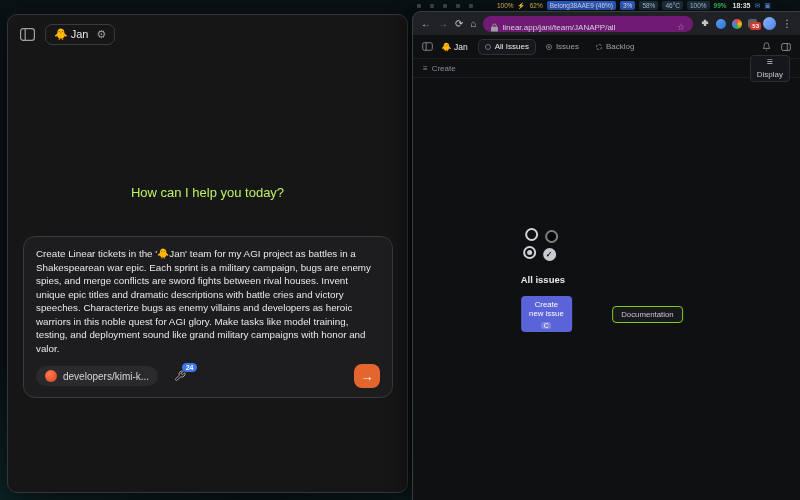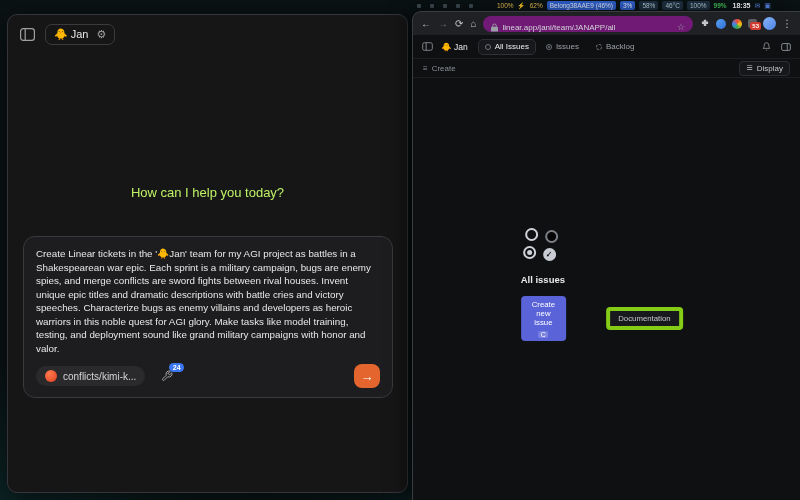--- a/index.html
+++ b/index.html
@@ -117,39 +117,39 @@
   .lin-tab.active{ background:#17181b; border-color:#2e3035; color:#eceded; }
   .ring{ width:6px; height:6px; border:1.3px solid #6c717a; border-radius:50%; position:relative; flex:none; }
   .ring.dashed{ border-style:dashed; }
   .ring.dotted::after{ content:""; position:absolute; inset:1px; border-radius:50%; background:#6c717a; }
   .lin-right{ margin-left:auto; display:flex; gap:10px; align-items:center; color:#9ba0a8; }
   .filterbar{ display:flex; align-items:center; height:20px; padding:0 10px;
     border-top:1px solid #1b1d21; border-bottom:1px solid #1b1d21; font-size:8px; }
   .filter-btn{ display:flex; align-items:center; gap:4px; color:#8a8f98; cursor:pointer; }
   .display-btn{ margin-left:auto; display:flex; align-items:center; gap:4px;
     border:1px solid #2c2e33; background:#16171a; border-radius:4px; padding:2px 6px;
-    color:#c6c8cc; cursor:pointer; }
+    color:#c6c8cc; cursor:pointer;flex-direction:column; }
 
   .empty{ position:absolute; top:193px; left:50%; transform:translateX(-53%); width:162px; }
   .cluster{ position:relative; width:42px; height:34px; margin-left:2px; }
   .st{ position:absolute; width:13px; height:13px; border-radius:50%; }
   .st-todo{ left:2px; top:0; border:2px solid #cfd2d8; }
   .st-dark{ left:22px; top:2px; border:2px solid #7c8086; background:#050506; }
   .st-progress{ left:0; top:18px; border:2px solid #cfd2d8; }
   .st-progress::after{ content:""; position:absolute; inset:2px; border-radius:50%; background:#cfd2d8; }
   .st-done{ left:20px; top:20px; background:#c9ccd2; color:#121316; display:flex;
     align-items:center; justify-content:center; font-size:8px; font-weight:700; }
   .empty h3{ font-size:9.5px; color:#e8e9eb; margin:12px 0 6px; font-weight:700; }
   .empty p{ font-size:7.8px; line-height:1.55; color:#868b94; }
   .empty-btns{ display:flex; gap:8px; margin-top:11px; align-items:center; }
   .btn-primary{ display:flex; align-items:center; gap:4px; background:#5a63d8; color:#fff;
     font-size:7.8px; padding:3.5px 7px; border-radius:4px; border:none; cursor:pointer;
     font-family:inherit;flex-direction:column; }
   .kbd{ background:rgba(255,255,255,.2); border-radius:2px; padding:0 2.5px; font-size:7px; }
-  .btn-secondary{ background:#18191d; border:4px solid #84cc16; color:#c6c8cc;
+  .btn-secondary{ background:#18191d; border:1px solid #84cc16; color:#c6c8cc;
     font-size:7.8px; padding:3px 8px; border-radius:4px; cursor:pointer; font-family:inherit;margin-left:32px; }
 </style>
 </head>
 <body>
 
 <div class="screen">
 
   <section class="chat">
     <div class="chat-titlebar">
       <span class="icon-btn">
@@ -166,21 +166,21 @@
 
     <div class="greeting">
       <p>How can I help you today?</p>
     </div>
 
     <div class="composer">
       <div class="composer-text">Create Linear tickets in the '🐥Jan' team for my AGI project as battles in a Shakespearean war epic. Each sprint is a military campaign, bugs are enemy spies, and merge conflicts are sword fights between rival houses. Invent unique epic titles and dramatic descriptions with battle cries and victory speeches. Characterize bugs as enemy villains and developers as heroic warriors in this noble quest for AGI glory. Make tasks like model training, testing, and deployment sound like grand military campaigns with honor and valor.</div>
       <div class="composer-row">
         <div class="model-pill">
           <span class="moonshot"></span>
-          <span>conflicts/kimi-k...</span>
+          <span>developers/kimi-k...</span>
         </div>
         <div class="tools">
           <span style="display:flex">
             <svg width="12" height="12" viewBox="0 0 24 24" fill="none" stroke="#a5a5a5" stroke-width="2" stroke-linecap="round" stroke-linejoin="round">
               <path d="M14.7 6.3a1 1 0 0 0 0 1.4l1.6 1.6a1 1 0 0 0 1.4 0l3.77-3.77a6 6 0 0 1-7.94 7.94l-6.91 6.91a2.12 2.12 0 0 1-3-3l6.91-6.91a6 6 0 0 1 7.94-7.94l-3.76 3.76z"></path>
             </svg>
           </span>
           <span class="badge24">24</span>
         </div>
         <button class="send">

